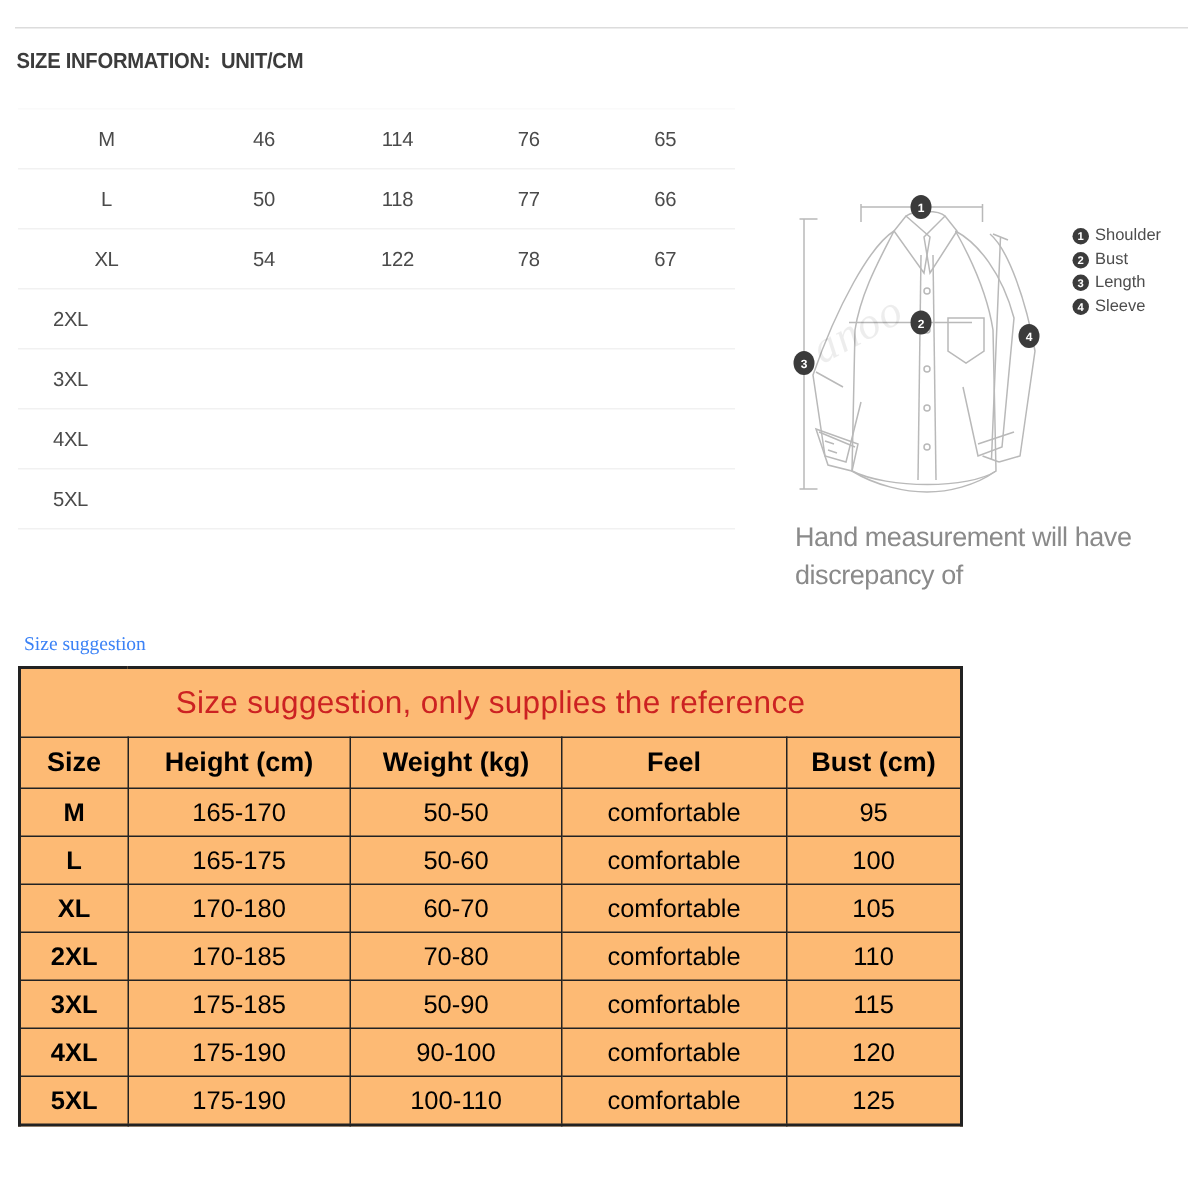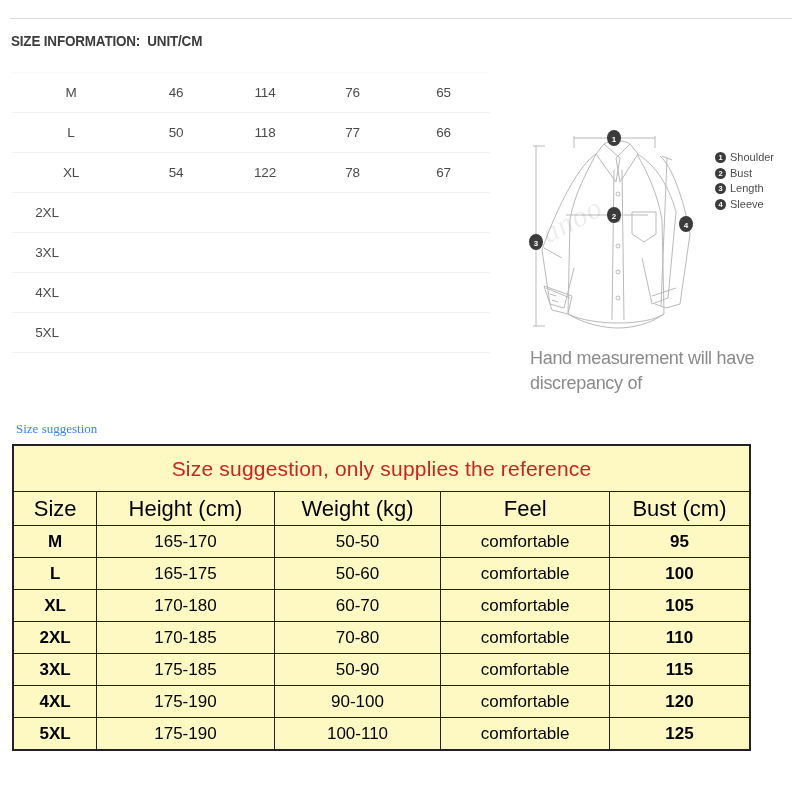--- a/index.html
+++ b/index.html
@@ -148,24 +148,24 @@
     font-size: 13px;
     font-family: "Liberation Serif", serif;
     color: #3b82f6;
   }
 
   
   .t2 {
     position: absolute;
     left: 12px;
     top: 444px;
-    width: 739px;
+    width: 630px;
     border: 2px solid #222;
     border-collapse: collapse;
-    background: #fef9c3;
+    background: #fdba74;
   }
   table.t2 { border-spacing: 0; }
   .t2 td {
     border: 1.6px solid #222;
     text-align: center;
     color: #000;
     font-size: 17px;
     height: 31px;
     padding: 0;
   }
@@ -173,23 +173,23 @@
     height: 45px;
     border-left: none;
     border-right: none;
     border-top: none;
   }
   .t2 .banner span {
     color: #cc2222;
     font-size: 21px;
     letter-spacing: 0.2px;
   }
-  .t2 .hdr { font-weight: 400; font-size: 22px; height: 33px; }
+  .t2 .hdr { font-weight: 700; font-size: 18px; height: 33px; }
   .t2 .sz  { font-weight: 700; }
-  .t2 .bust { font-weight: 700; }
+  .t2 .bust { font-weight: 400; }
   .t2 .w0 { width: 86px; }
   .t2 .w1 { width: 187px; }
   .t2 .w2 { width: 175px; }
   .t2 .w3 { width: 175px; }
   .t2 .w4 { width: 148px; }
 </style>
 </head>
 <body>
 
 <div class="top-rule"></div>

